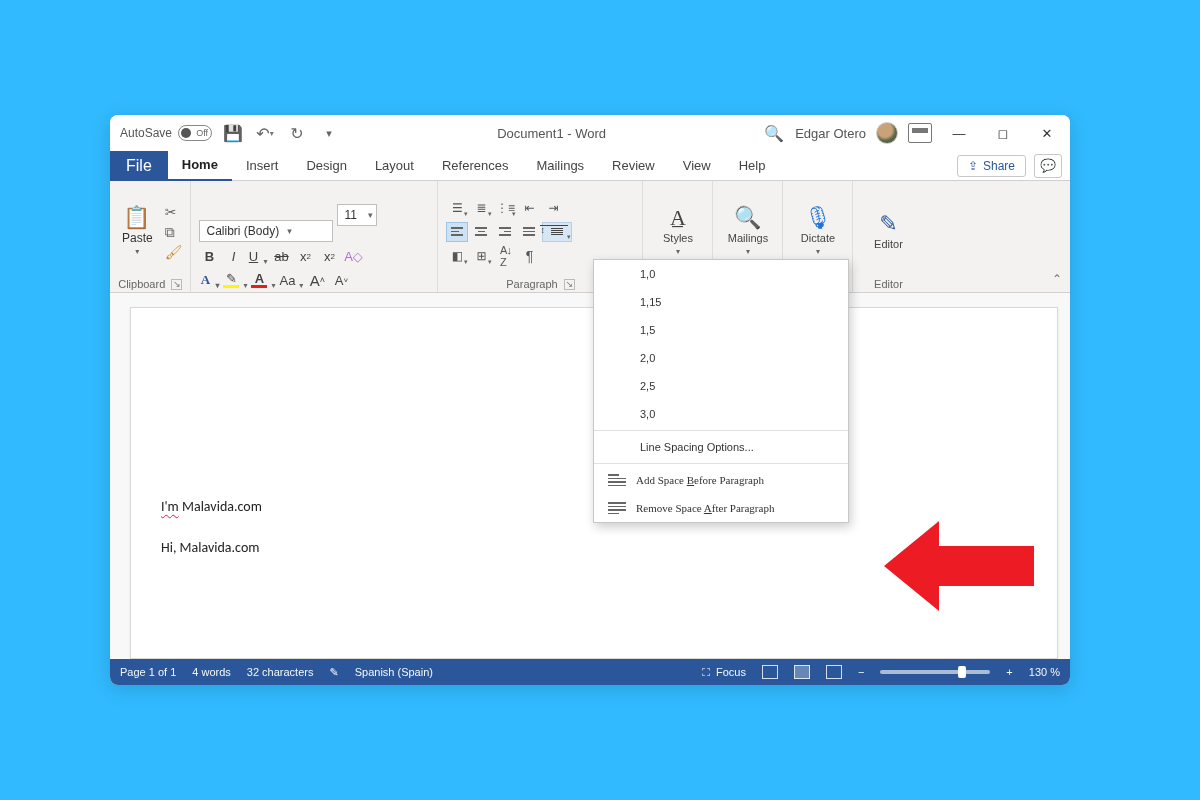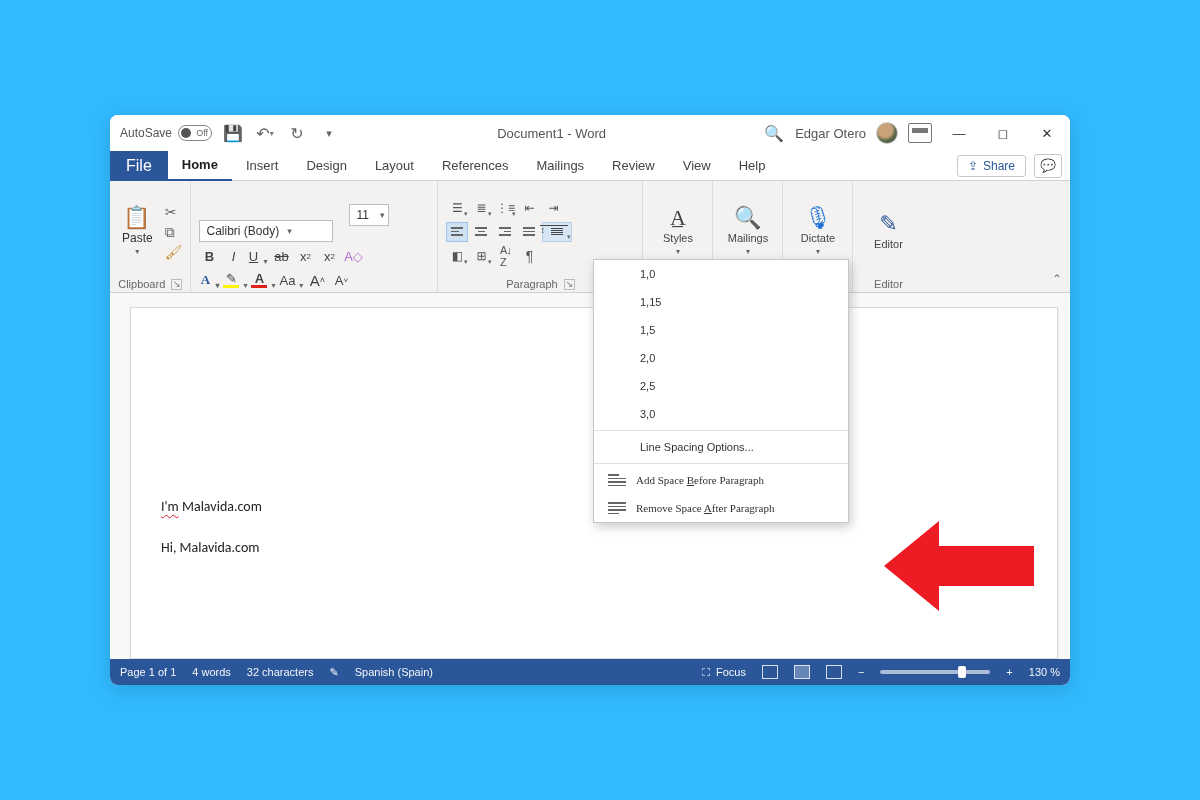--- a/index.html
+++ b/index.html
@@ -252,21 +252,21 @@
     height: 22px;
     display: flex;
     align-items: center;
     padding: 0 4px 0 6px;
     font-size: 12px;
     color: #333;
     gap: 6px;
   }
   .combo .dd { color: #666; font-size: 9px; padding-left: 2px; }
   .fname { width: 134px; margin-top: 33px; }
-  .fsize { width: 40px; justify-content: space-between; margin-left: 12px; }
+  .fsize { width: 40px; justify-content: space-between; }
   .fmt-btn {
     min-width: 20px;
     height: 20px;
     display: flex;
     align-items: center;
     justify-content: center;
     font-size: 13px;
     color: #444;
   }
   .fmt-btn.dd { position: relative; padding-right: 8px; }

